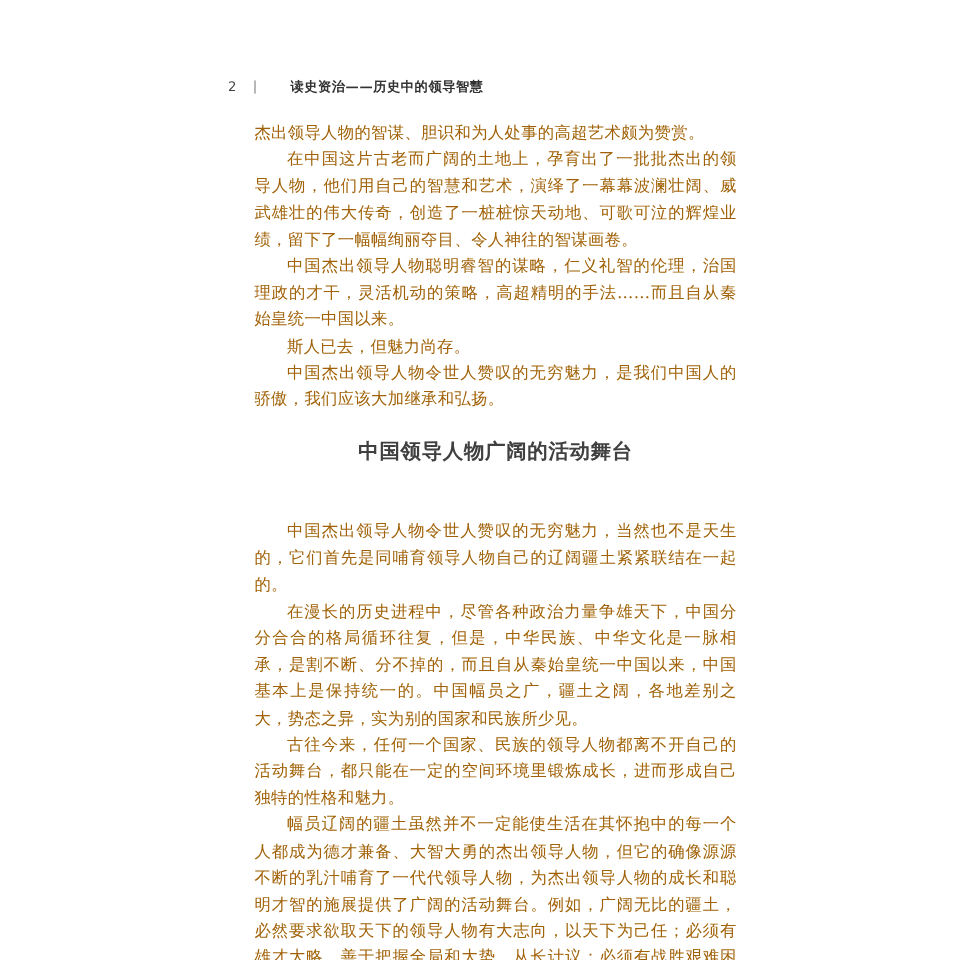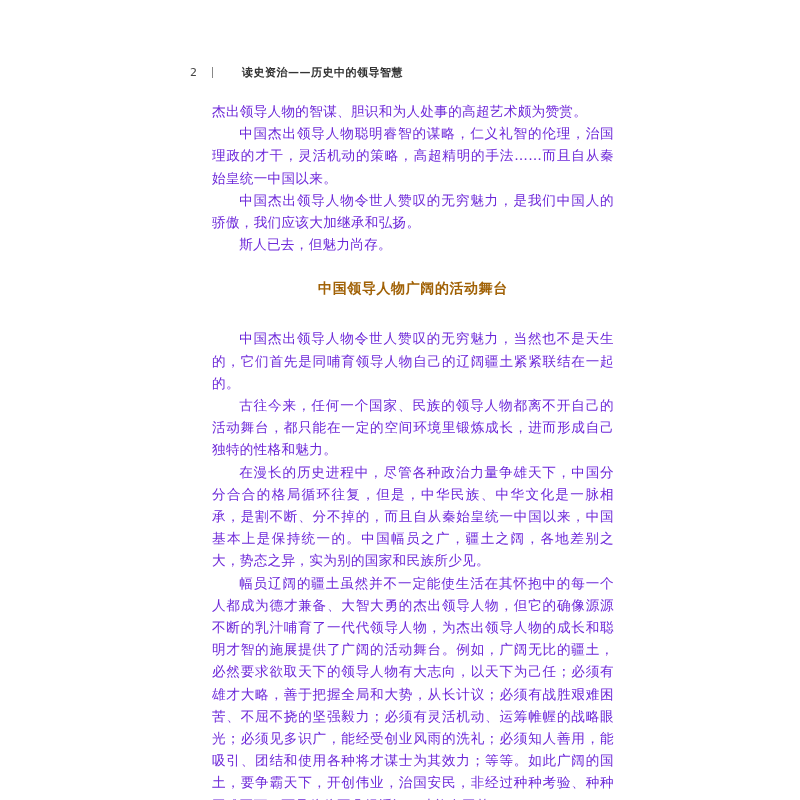--- a/index.html
+++ b/index.html
@@ -56,55 +56,56 @@
       top: 100px;
       width: 402px;
     }
     .para {
       margin: 0;
       font-size: 13.6px;
       line-height: 22.2px;
       text-align: justify;
       text-align-last: left;
       letter-spacing: 0.3px;
-      color: #6d28d9;
+      color: #a16207;
     }
     .para.indent {
       text-indent: 2em;
     }
     .section-heading {
-      margin: 18px 0 24px 0;
+      margin: 18px 0 40px 0;
       height: 30px;
       text-align: center;
       font-family: "DejaVu Sans", "Liberation Sans", sans-serif;
-      font-size: 14px;
+      font-size: 17px;
       line-height: 30px;
       letter-spacing: 0.6px;
-      color: #a16207;
+      color: #404040;
     }
   </style>
 </head>
 <body>
 
 <div class="page">
 
   <div class="running-header">
     <span class="page-num">2</span>
     <span class="sep"></span>
     <span class="book-title">读史资治——历史中的领导智慧</span>
   </div>
 
   <div class="content">
 
     <p class="para">杰出领导人物的智谋、胆识和为人处事的高超艺术颇为赞赏。</p>
+    <p class="para indent">在中国这片古老而广阔的土地上，孕育出了一批批杰出的领导人物，他们用自己的智慧和艺术，演绎了一幕幕波澜壮阔、威武雄壮的伟大传奇，创造了一桩桩惊天动地、可歌可泣的辉煌业绩，留下了一幅幅绚丽夺目、令人神往的智谋画卷。</p>
     <p class="para indent">中国杰出领导人物聪明睿智的谋略，仁义礼智的伦理，治国理政的才干，灵活机动的策略，高超精明的手法……而且自从秦始皇统一中国以来。</p>
+    <p class="para indent">斯人已去，但魅力尚存。</p>
     <p class="para indent">中国杰出领导人物令世人赞叹的无穷魅力，是我们中国人的骄傲，我们应该大加继承和弘扬。</p>
-    <p class="para indent">斯人已去，但魅力尚存。</p>
 
     <h2 class="section-heading">中国领导人物广阔的活动舞台</h2>
 
     <p class="para indent">中国杰出领导人物令世人赞叹的无穷魅力，当然也不是天生的，它们首先是同哺育领导人物自己的辽阔疆土紧紧联结在一起的。</p>
+    <p class="para indent">在漫长的历史进程中，尽管各种政治力量争雄天下，中国分分合合的格局循环往复，但是，中华民族、中华文化是一脉相承，是割不断、分不掉的，而且自从秦始皇统一中国以来，中国基本上是保持统一的。中国幅员之广，疆土之阔，各地差别之大，势态之异，实为别的国家和民族所少见。</p>
     <p class="para indent">古往今来，任何一个国家、民族的领导人物都离不开自己的活动舞台，都只能在一定的空间环境里锻炼成长，进而形成自己独特的性格和魅力。</p>
-    <p class="para indent">在漫长的历史进程中，尽管各种政治力量争雄天下，中国分分合合的格局循环往复，但是，中华民族、中华文化是一脉相承，是割不断、分不掉的，而且自从秦始皇统一中国以来，中国基本上是保持统一的。中国幅员之广，疆土之阔，各地差别之大，势态之异，实为别的国家和民族所少见。</p>
     <p class="para indent">幅员辽阔的疆土虽然并不一定能使生活在其怀抱中的每一个人都成为德才兼备、大智大勇的杰出领导人物，但它的确像源源不断的乳汁哺育了一代代领导人物，为杰出领导人物的成长和聪明才智的施展提供了广阔的活动舞台。例如，广阔无比的疆土，必然要求欲取天下的领导人物有大志向，以天下为己任；必须有雄才大略，善于把握全局和大势，从长计议；必须有战胜艰难困苦、不屈不挠的坚强毅力；必须有灵活机动、运筹帷幄的战略眼光；必须见多识广，能经受创业风雨的洗礼；必须知人善用，能吸引、团结和使用各种将才谋士为其效力；等等。如此广阔的国土，要争霸天下，开创伟业，治国安民，非经过种种考验、种种困难不可，而且往往要几经浮沉，才能在困苦</p>
 
   </div>
 </div>
 
 </body></html>

